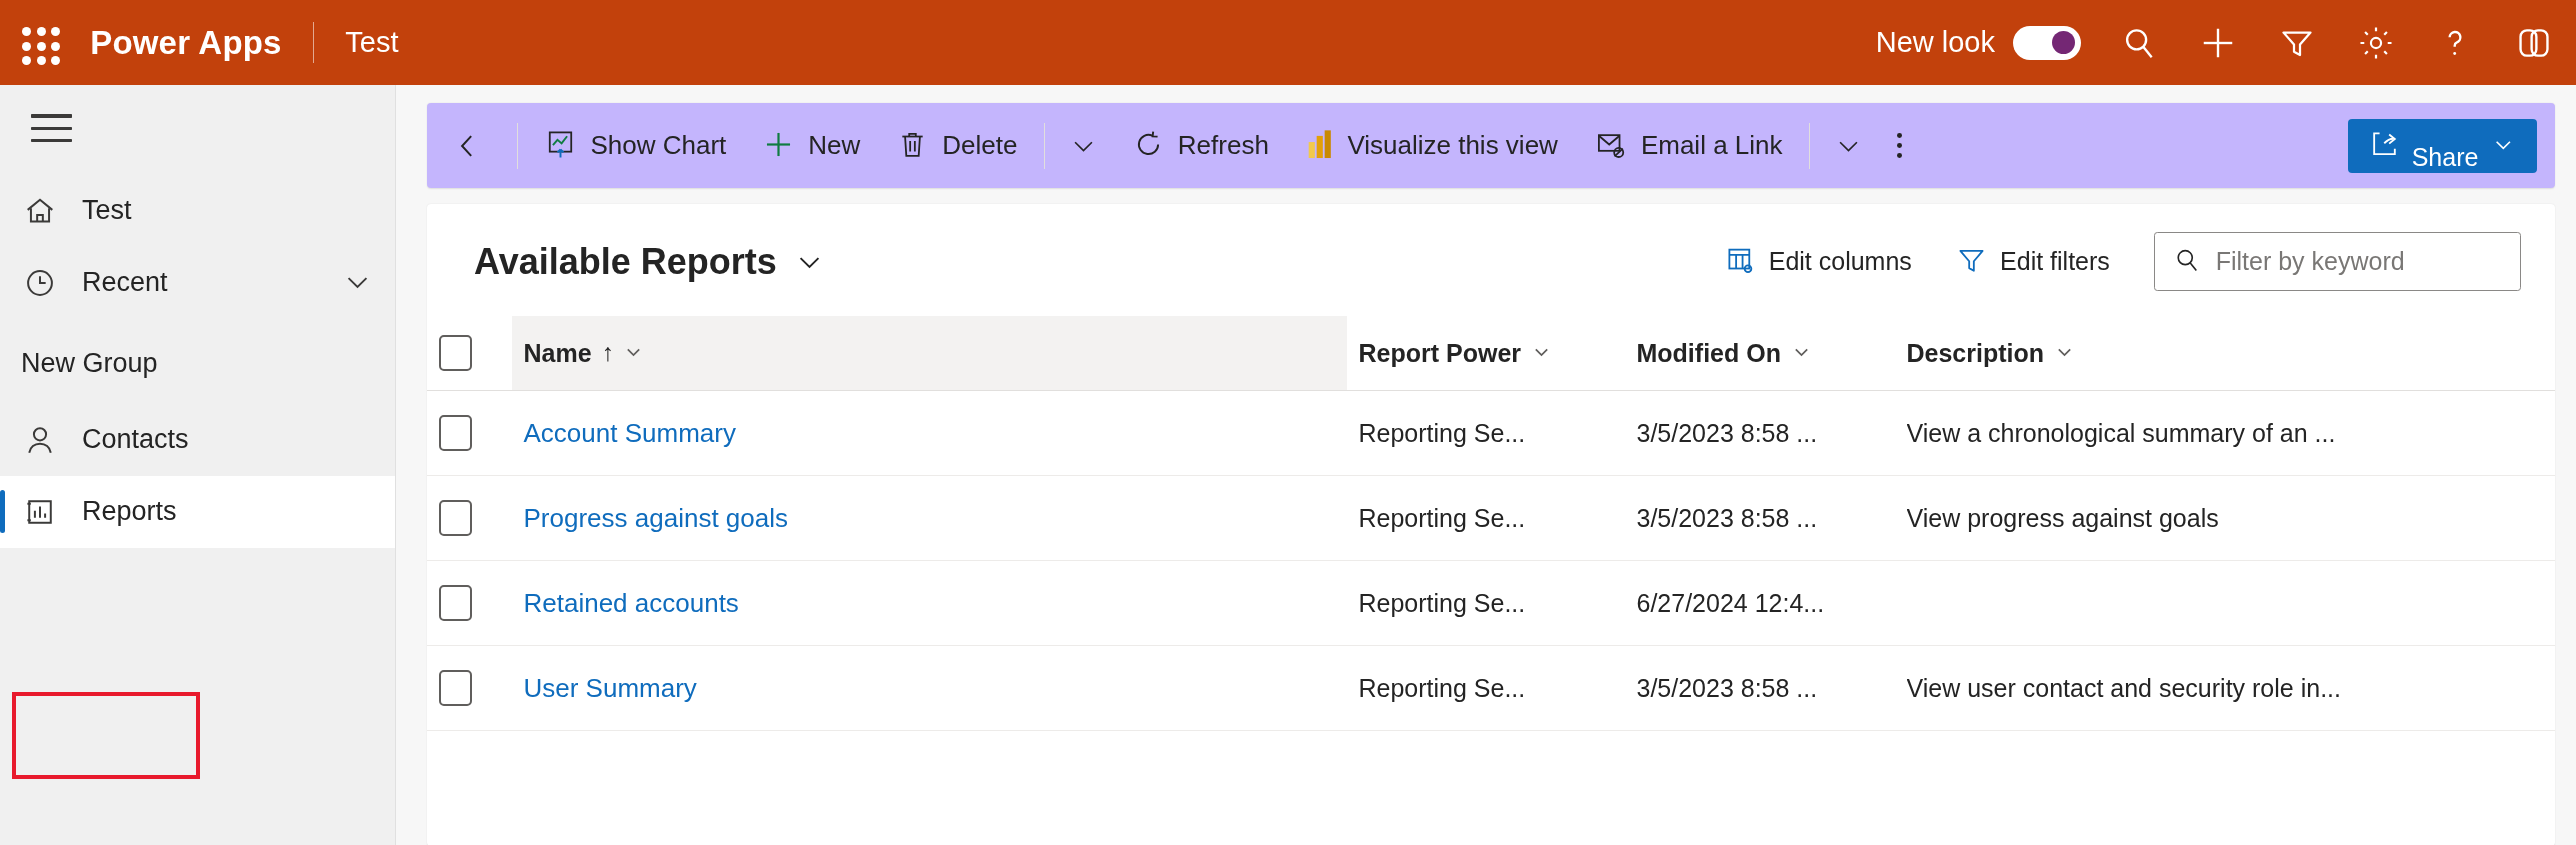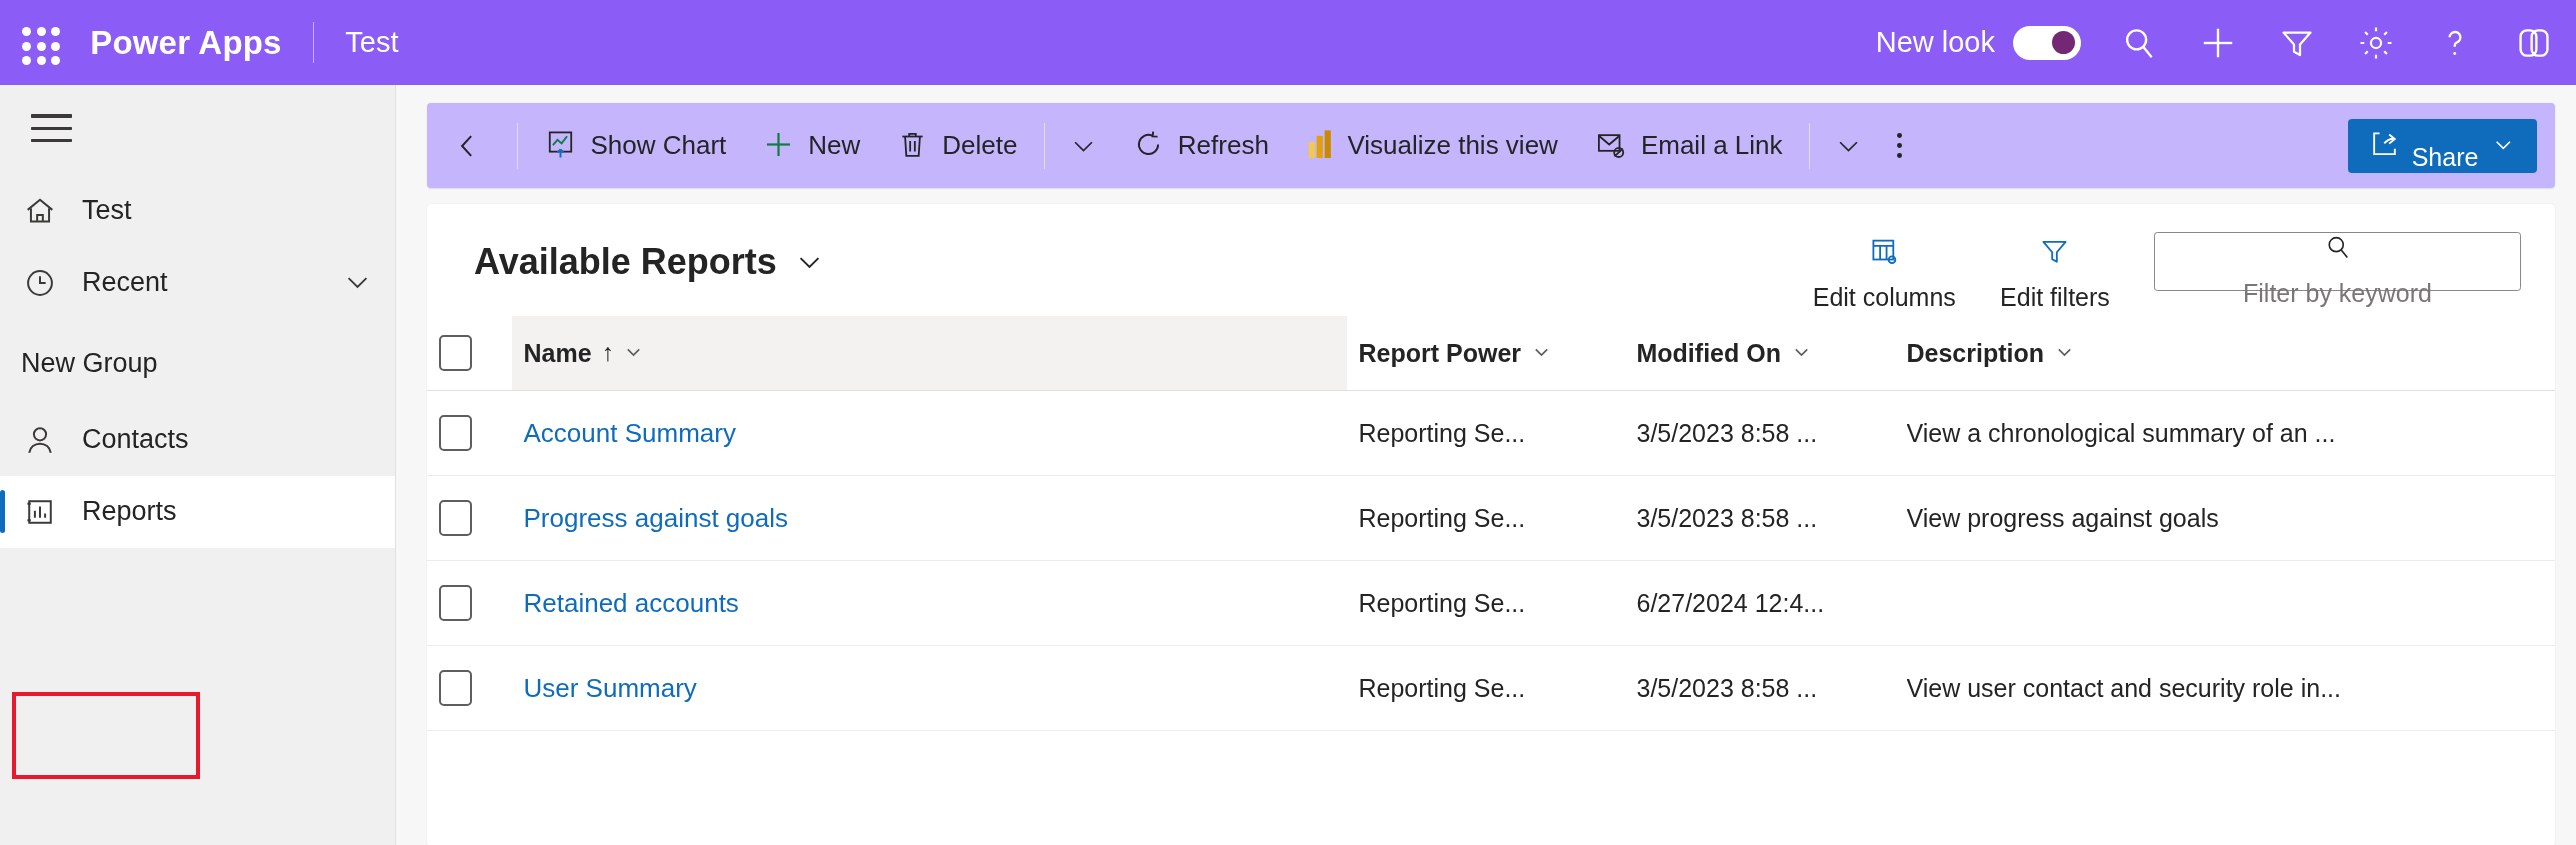--- a/index.html
+++ b/index.html
@@ -7,21 +7,21 @@
     width: 2576px; height: 846px;
     font-family: "Liberation Sans", sans-serif;
     background: #f0f0f0;
     overflow: hidden;
   }
   .app { width: 2576px; height: 846px; display: flex; flex-direction: column; }
 
   
   .topbar {
     height: 85px; min-height: 85px;
-    background: #8b5cf6;
+    background: #c2410c;
     display: flex; align-items: center;
     padding: 0 21px 0 14.7px;
     color: #ffffff;
   }
   .waffle { width: 46px; height: 46px; display: grid;
     grid-template-columns: repeat(3, 1fr); grid-template-rows: repeat(3, 1fr);
     gap: 5.7px; padding: 7.4px; cursor: pointer; }
   .waffle i { display:block; width: 9px; height: 9px; border-radius: 50%; background: #fff; }
   .brand { font-size: 33px; font-weight: 600; margin-left: 29.5px; letter-spacing: 0.2px; white-space: nowrap; }
   .vdiv { width: 1.6px; height: 41px; background: rgba(255,255,255,.55); margin: 0 31px; }
@@ -99,24 +99,24 @@
   .listpanel {
     background: #ffffff; border-radius: 4.1px; flex: 1 1 auto; min-height: 0;
     box-shadow: 0 0.8px 1.6px rgba(0,0,0,.10); display:flex; flex-direction:column;
     overflow: hidden;
   }
   .viewhead { display:flex; align-items:center; padding: 28px 34px 24.6px 47px; }
   .viewtitle { font-size: 36px; font-weight: 600; color: #242424; white-space: nowrap; }
   .viewtitle-chev { margin-left: 16.4px; cursor: pointer; display:flex; align-items:center; }
   .viewtools { margin-left: auto; display:flex; align-items:center; gap: 8.2px; }
   .toolbtn { display:flex; align-items:center; gap: 13px; padding: 0 18px; height: 51px;
-    cursor:pointer; border-radius:3.3px; white-space: nowrap; flex-direction: column; }
+    cursor:pointer; border-radius:3.3px; white-space: nowrap; }
   .toolbtn .t { font-size: 25px; color: #242424; }
   .searchbox { margin-left: 18px; width: 367px; height: 59px; border: 1.6px solid #8a8886;
-    border-radius: 3.3px; display:flex; align-items:center; padding: 0 18px; gap: 14.7px; cursor: text; flex-direction: column; }
+    border-radius: 3.3px; display:flex; align-items:center; padding: 0 18px; gap: 14.7px; cursor: text; }
   .searchbox .ph { font-size: 25px; color: #797775; white-space: nowrap; }
 
   
   .tablewrap { flex: 1 1 auto; min-height: 0; overflow: hidden; }
   table.grid { width: 100%; border-collapse: collapse; table-layout: fixed; }
   table.grid th, table.grid td { text-align: left; vertical-align: middle; }
   .col-check { width: 85px; }
   .col-name  { width: 835px; }
   .col-type  { width: 278px; }
   .col-mod   { width: 270px; }

